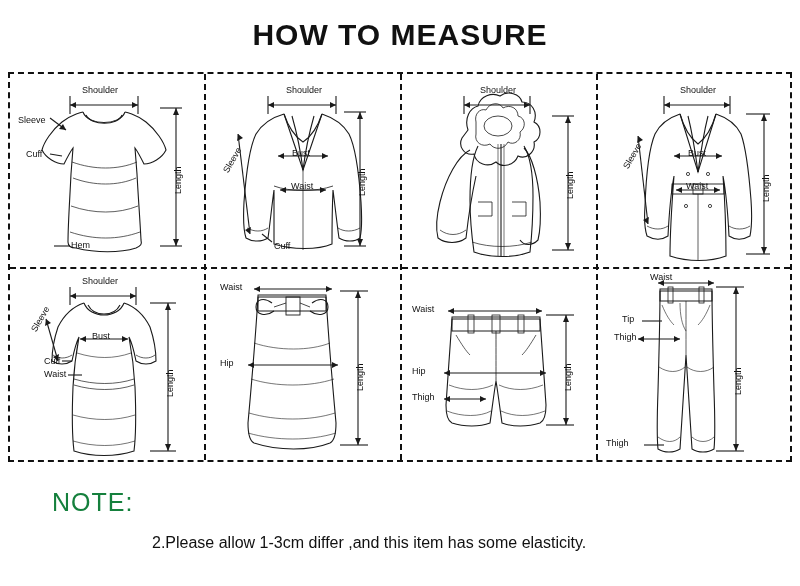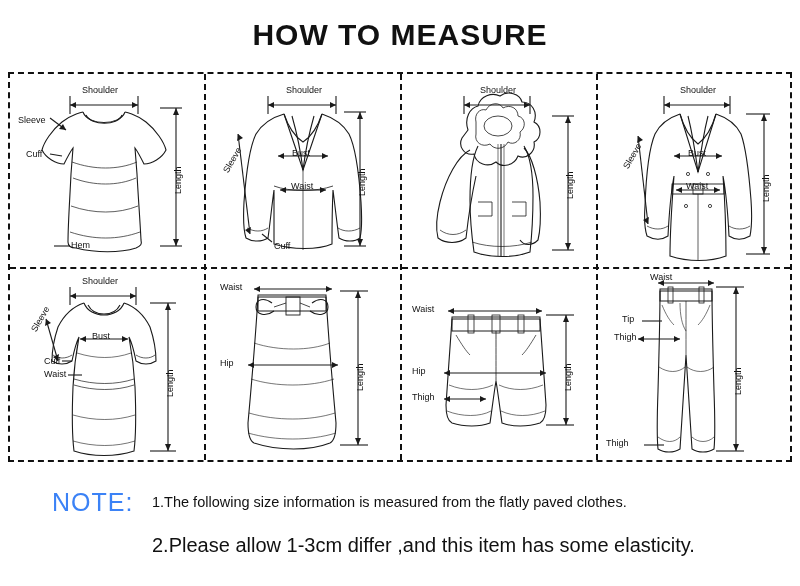--- a/index.html
+++ b/index.html
@@ -87,35 +87,35 @@
     left: 0;
     top: 472px;
     width: 800px;
     height: 110px;
   }
   .note-label {
     position: absolute;
     left: 52px;
     top: 16px;
     font-size: 25px;
-    color: #3b82f6;
+    color: #15803d;
     letter-spacing: 1px;
   }
   .note-line1 {
     position: absolute;
     left: 152px;
     top: 22px;
     font-size: 14.5px;
     color: #111;
   }
   .note-line2 {
     position: absolute;
     left: 152px;
     top: 62px;
-    font-size: 20px;
+    font-size: 16px;
     color: #111;
   }
 </style>
 </head>
 <body>
 
 <div class="page">
 
   <div class="title">HOW TO MEASURE</div>
 
@@ -533,17 +533,16 @@
       <span class="lbl" style="left:24px; top:46px;">Tip</span>
       <span class="lbl" style="left:16px; top:64px;">Thigh</span>
       <span class="lbl" style="left:8px; top:170px;">Thigh</span>
       <span class="lbl rot" style="left:136px; top:126px;">Length</span>
     </div>
 
   </div>
 
   <div class="note-wrap">
     <div class="note-label">NOTE:</div>
-    <div class="note-line1">1.The following size information is measured from the flatly paved clothes.</div>
     <div class="note-line2">2.Please allow 1-3cm differ ,and this item has some elasticity.</div>
   </div>
 
 </div>
 
 </body></html>

